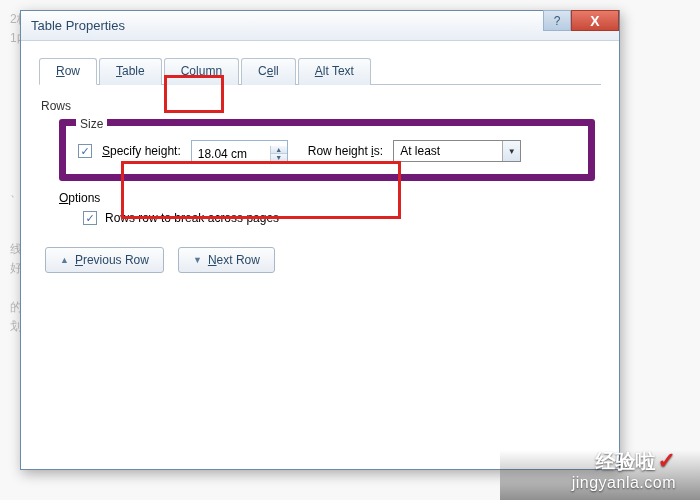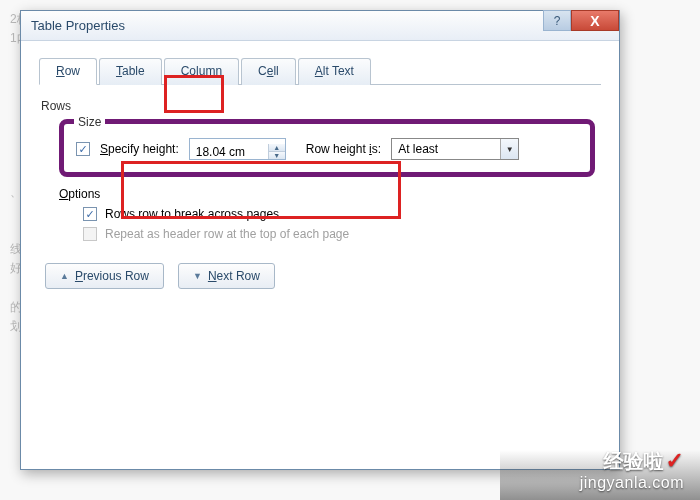--- a/index.html
+++ b/index.html
@@ -112,22 +112,22 @@
       left: 100px;
       top: 120px;
       width: 280px;
       height: 58px;
     }
     .section-label {
       margin: 14px 0 6px 2px;
       color: #333;
     }
     .groupbox {
-      border: 5px solid #701a75;
-      border-radius: 8px;
+      border: 7px solid #701a75;
+      border-radius: 3px;
       margin: 4px 6px 10px 20px;
       padding: 14px 12px 12px;
       position: relative;
     }
     .groupbox .legend {
       position: absolute;
       top: -9px;
       left: 10px;
       background: #fff;
       padding: 0 4px;
@@ -220,21 +220,21 @@
       border-radius: 3px;
       cursor: pointer;
       color: #2a4a6a;
       font-size: 12px;
     }
     .btn .tri { font-size: 9px; color: #5a7a9a; }
     .nav-row { display: flex; gap: 14px; margin: 22px 0 0 6px; }
     u { text-decoration: underline; }
     .watermark {
       position: absolute;
-      right: 16px;
+      right: 24px;
       bottom: 8px;
       color: #fff;
       font-family: "Microsoft YaHei", sans-serif;
       font-size: 16px;
       text-shadow: 0 1px 2px rgba(0,0,0,0.6);
       display: flex;
       flex-direction: column;
       align-items: flex-end;
       line-height: 1.15;
     }
@@ -301,24 +301,20 @@
     </div>
 
     <div class="red-box red-box-size"></div>
 
     <div style="margin:0 6px 0 20px;">
       <div class="legend" style="position:static; margin-bottom:4px;"><u>O</u>ptions</div>
       <div class="option-row">
         <div class="checkbox">✓</div>
         <span>Rows row to break across pages</span>
       </div>
-      <div class="option-row disabled">
-        <div class="checkbox disabled"></div>
-        <span>Repeat as header row at the top of each page</span>
-      </div>
     </div>
 
     <div class="nav-row">
       <div class="btn">
         <span class="tri">▲</span>
         <span><u>P</u>revious Row</span>
       </div>
       <div class="btn">
         <span class="tri">▼</span>
         <span><u>N</u>ext Row</span>

